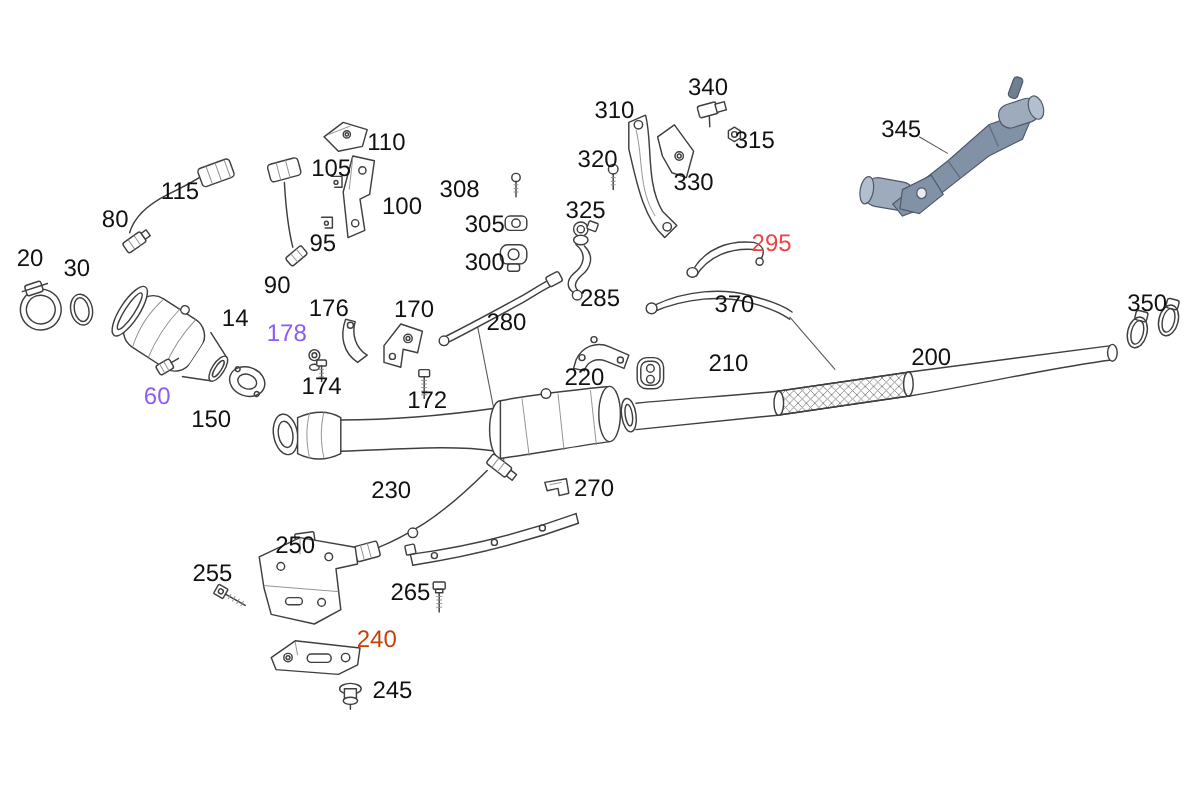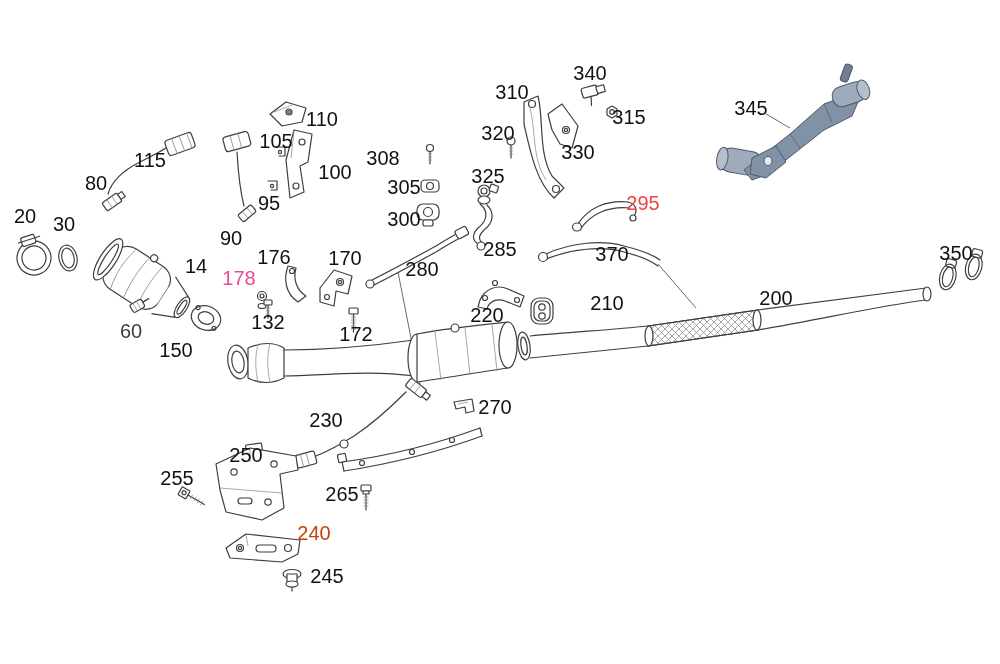--- a/index.html
+++ b/index.html
@@ -399,46 +399,46 @@
       <div class="part-label" style="left: 25px; top: 216px; color: rgb(17, 17, 17);">20</div>
       <div class="part-label" style="left: 64px; top: 224px; color: rgb(17, 17, 17);">30</div>
       <div class="part-label" style="left: 96px; top: 183px; color: rgb(17, 17, 17);">80</div>
       <div class="part-label" style="left: 150px; top: 160px; color: rgb(17, 17, 17);">115</div>
       <div class="part-label" style="left: 276px; top: 141px; color: rgb(17, 17, 17);">105</div>
       <div class="part-label" style="left: 322px; top: 119px; color: rgb(17, 17, 17);">110</div>
       <div class="part-label" style="left: 335px; top: 172px; color: rgb(17, 17, 17);">100</div>
       <div class="part-label" style="left: 269px; top: 203px; color: rgb(17, 17, 17);">95</div>
       <div class="part-label" style="left: 231px; top: 238px; color: rgb(17, 17, 17);">90</div>
       <div class="part-label" style="left: 196px; top: 266px; color: rgb(17, 17, 17);">14</div>
-      <div class="part-label" style="left: 239px; top: 278px; color: #ec4899;">178</div>
+      <div class="part-label" style="left: 239px; top: 278px; color: #8b5cf6;">178</div>
       <div class="part-label" style="left: 274px; top: 257px; color: rgb(17, 17, 17);">176</div>
-      <div class="part-label" style="left: 268px; top: 322px; color: rgb(17, 17, 17);">132</div>
+      <div class="part-label" style="left: 268px; top: 322px; color: rgb(17, 17, 17);">174</div>
       <div class="part-label" style="left: 345px; top: 258px; color: rgb(17, 17, 17);">170</div>
       <div class="part-label" style="left: 356px; top: 334px; color: rgb(17, 17, 17);">172</div>
-      <div class="part-label" style="left: 131px; top: 331px; color: #404040;">60</div>
+      <div class="part-label" style="left: 131px; top: 331px; color: #8b5cf6;">60</div>
       <div class="part-label" style="left: 176px; top: 350px; color: rgb(17, 17, 17);">150</div>
       <div class="part-label" style="left: 383px; top: 158px; color: rgb(17, 17, 17);">308</div>
       <div class="part-label" style="left: 404px; top: 187px; color: rgb(17, 17, 17);">305</div>
       <div class="part-label" style="left: 404px; top: 219px; color: rgb(17, 17, 17);">300</div>
       <div class="part-label" style="left: 422px; top: 269px; color: rgb(17, 17, 17);">280</div>
       <div class="part-label" style="left: 488px; top: 176px; color: rgb(17, 17, 17);">325</div>
       <div class="part-label" style="left: 500px; top: 249px; color: rgb(17, 17, 17); text-align: center;">285</div>
       <div class="part-label" style="left: 498px; top: 133px; color: rgb(17, 17, 17);">320</div>
       <div class="part-label" style="left: 512px; top: 92px; color: rgb(17, 17, 17);">310</div>
       <div class="part-label" style="left: 590px; top: 73px; color: rgb(17, 17, 17);">340</div>
       <div class="part-label" style="left: 629px; top: 117px; color: rgb(17, 17, 17);">315</div>
       <div class="part-label" style="left: 578px; top: 152px; color: rgb(17, 17, 17);">330</div>
       <div class="part-label" style="left: 643px; top: 203px; color: #ef4444;">295</div>
       <div class="part-label" style="left: 612px; top: 254px; color: rgb(17, 17, 17);">370</div>
       <div class="part-label" style="left: 487px; top: 315px; color: rgb(17, 17, 17);">220</div>
       <div class="part-label" style="left: 573px; top: 303px; color: rgb(17, 17, 17); margin-left: 34px;">210</div>
       <div class="part-label" style="left: 776px; top: 298px; color: rgb(17, 17, 17);">200</div>
       <div class="part-label" style="left: 956px; top: 253px; color: rgb(17, 17, 17);">350</div>
       <div class="part-label" style="left: 751px; top: 108px; color: rgb(17, 17, 17);">345</div>
-      <div class="part-label" style="left: 326px; top: 420px; color: rgb(17, 17, 17);">230</div>
+      <div class="part-label" style="left: 326px; top: 409px; color: rgb(17, 17, 17);">230</div>
       <div class="part-label" style="left: 495px; top: 407px; color: rgb(17, 17, 17);">270</div>
       <div class="part-label" style="left: 246px; top: 455px; color: rgb(17, 17, 17);">250</div>
       <div class="part-label" style="left: 177px; top: 478px; color: rgb(17, 17, 17);">255</div>
       <div class="part-label" style="left: 342px; top: 494px; color: rgb(17, 17, 17);">265</div>
       <div class="part-label" style="left: 314px; top: 533px; color: #c2410c;">240</div>
       <div class="part-label" style="left: 327px; top: 576px; color: rgb(17, 17, 17);">245</div>
     </div>
 
 </div>
 

